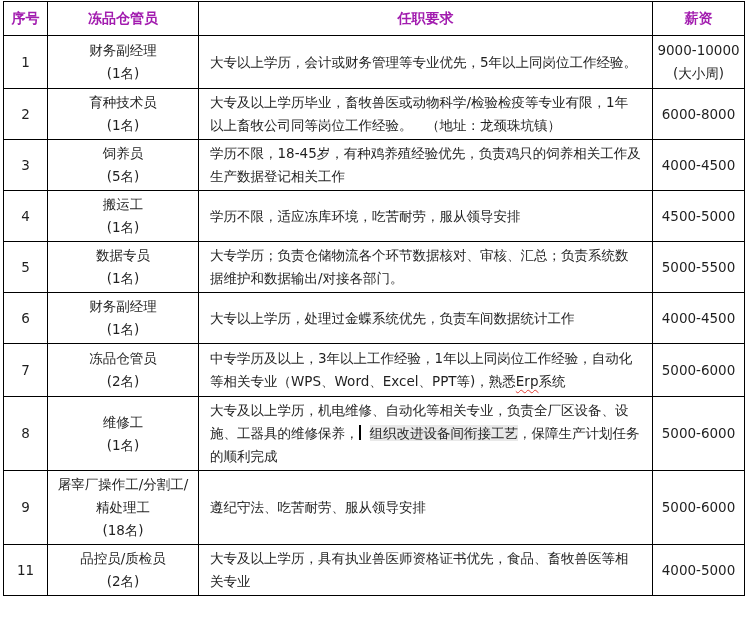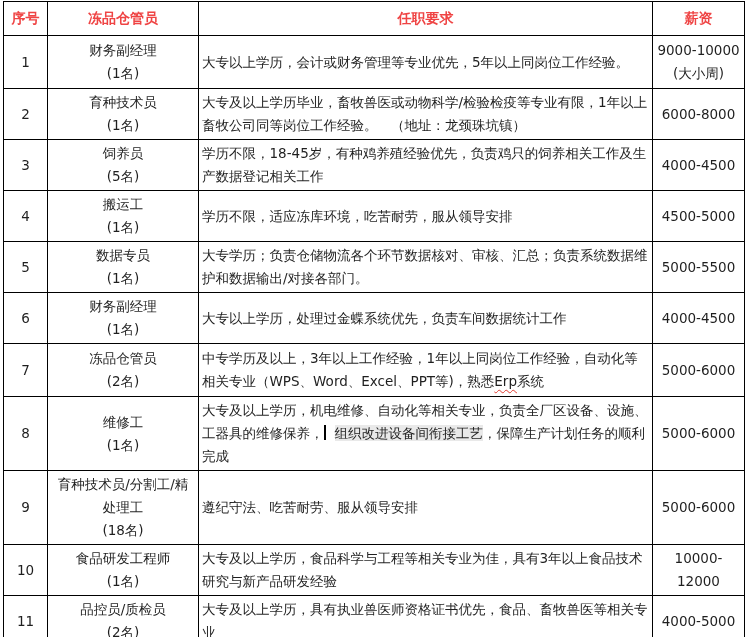--- a/index.html
+++ b/index.html
@@ -15,27 +15,27 @@
     width: 741px;
   }
   col.c-no  { width: 44px; }
   col.c-pos { width: 151px; }
   col.c-req { width: 454px; }
   col.c-sal { width: 92px; }
   th, td { border: 1px solid #000; overflow: hidden; }
   thead tr { height: 34px; }
   th {
     font-size: 14px; font-weight: bold; text-align: center;
-    vertical-align: middle; padding: 2px 4px; color: #ef4444;
+    vertical-align: middle; padding: 2px 4px; color: #a21caf;
   }
   td {
     font-size: 13.5px; text-align: center; vertical-align: middle;
     padding: 2px 5px; line-height: 23px; color: #1f1f1f;
   }
-  td.req { text-align: left; padding: 2px 3px; }
+  td.req { text-align: left; padding: 2px 11px; }
   td.sal { padding: 2px 2px; }
   
   tbody tr:nth-child(1)  { height: 53px; }
   tbody tr:nth-child(2)  { height: 50px; }
   tbody tr:nth-child(3)  { height: 47px; }
   tbody tr:nth-child(4)  { height: 47px; }
   tbody tr:nth-child(5)  { height: 50px; }
   tbody tr:nth-child(6)  { height: 48px; }
   tbody tr:nth-child(7)  { height: 53px; }
   tbody tr:nth-child(8)  { height: 49px; }
@@ -162,37 +162,26 @@
             <span class="pos-line">(1名)</span>
           </td>
           <td class="req"><span>大专及以上学历，机电维修、自动化等相关专业，负责全厂区设备、设施、工器具的维修保养，</span><span class="caret"></span><span class="hl">组织改进设备间衔接工艺</span><span>，保障生产计划任务的顺利完成</span></td>
           <td class="sal">
             <span class="pos-line">5000-6000</span>
           </td>
         </tr>
         <tr>
           <td>9</td>
           <td>
-            <span class="pos-line">育种技术员/分割工/精处理工</span>
+            <span class="pos-line">屠宰厂操作工/分割工/精处理工</span>
             <span class="pos-line">(18名)</span>
           </td>
           <td class="req"><span>遵纪守法、吃苦耐劳、服从领导安排</span></td>
           <td class="sal">
             <span class="pos-line">5000-6000</span>
-          </td>
-        </tr>
-        <tr>
-          <td>10</td>
-          <td>
-            <span class="pos-line">食品研发工程师</span>
-            <span class="pos-line">(1名)</span>
-          </td>
-          <td class="req"><span>大专及以上学历，食品科学与工程等相关专业为佳，具有3年以上食品技术研究与新产品研发经验</span></td>
-          <td class="sal">
-            <span class="pos-line">10000-12000</span>
           </td>
         </tr>
         <tr>
           <td>11</td>
           <td>
             <span class="pos-line">品控员/质检员</span>
             <span class="pos-line">(2名)</span>
           </td>
           <td class="req"><span>大专及以上学历，具有执业兽医师资格证书优先，食品、畜牧兽医等相关专业</span></td>
           <td class="sal">

